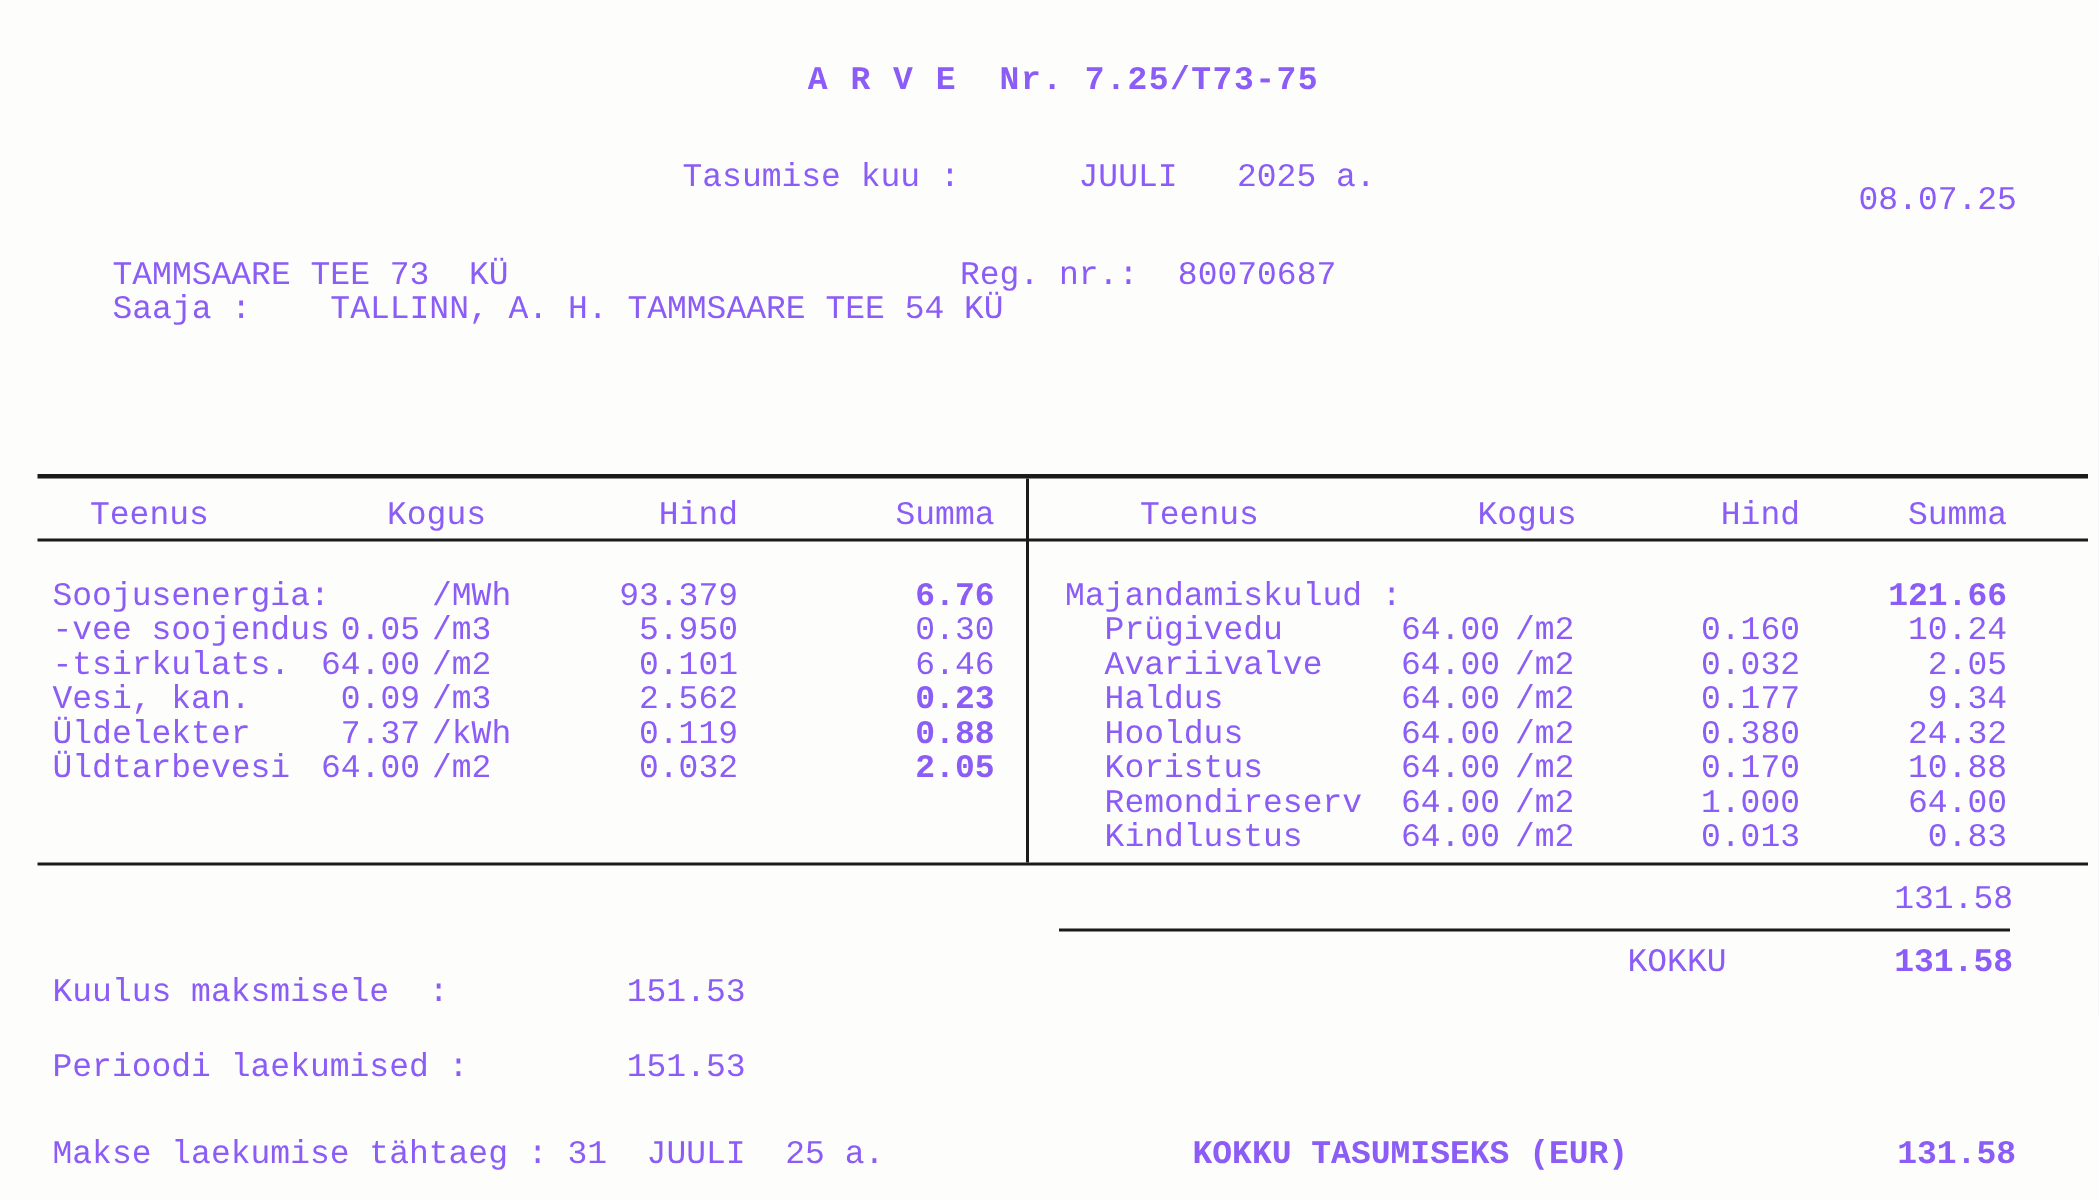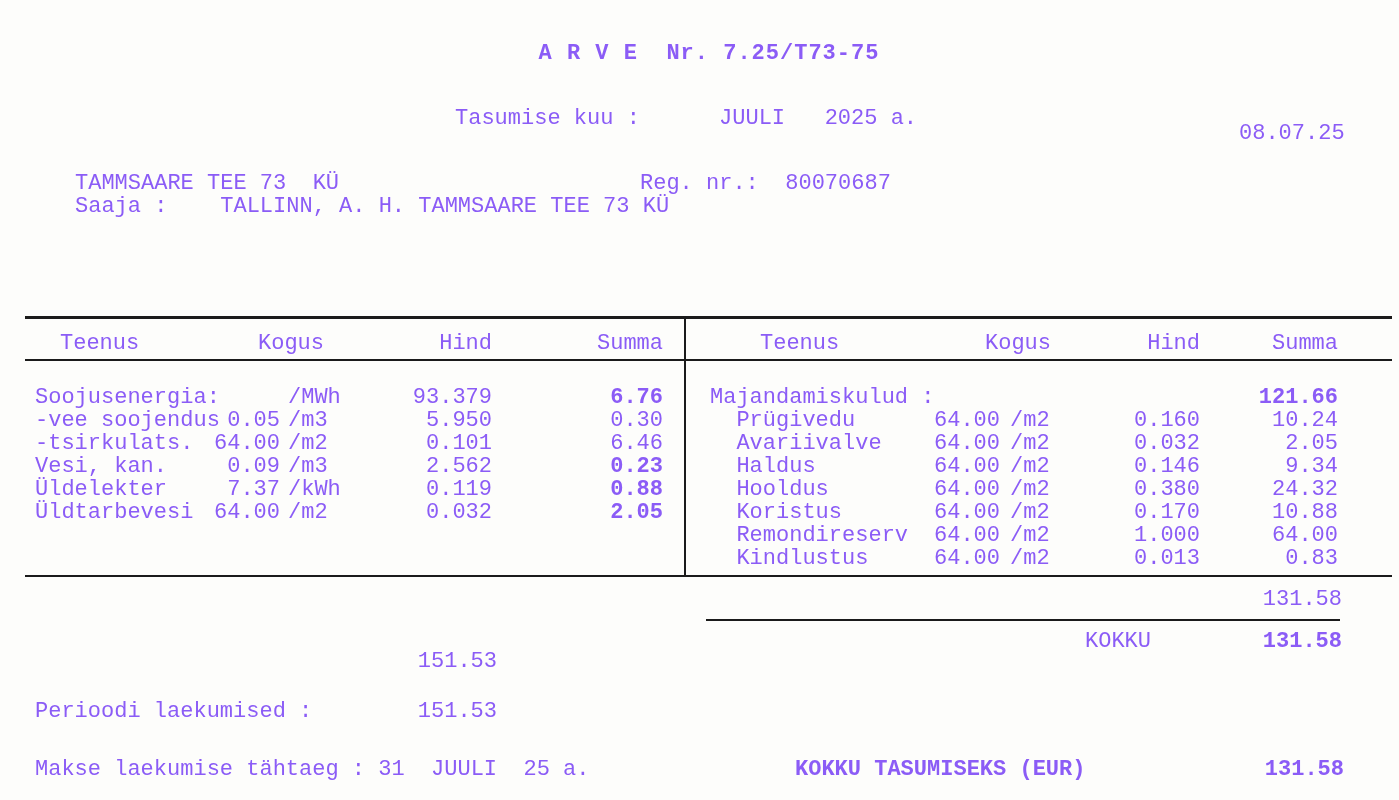--- a/index.html
+++ b/index.html
@@ -38,21 +38,21 @@
 <body>
 
 <div class="page">
 
   <div class="t b c" style="left:0;right:0;top:42px;letter-spacing:1px;">A R V E  Nr. 7.25/T73-75</div>
   <div class="t" style="left:1239px;top:84px;margin-top:38px;">08.07.25</div>
   <div class="t" style="left:455px;top:107px;">Tasumise kuu :      JUULI   2025 a.</div>
 
   <div class="t" style="left:75px;top:172px;">TAMMSAARE TEE 73  KÜ</div>
   <div class="t" style="left:640px;top:172px;">Reg. nr.:  80070687</div>
-  <div class="t" style="left:75px;top:195px;">Saaja :    TALLINN, A. H. TAMMSAARE TEE 73 KÜ</div>
+  <div class="t" style="left:75px;top:195px;">Saaja :    TALLINN, A. H. TAMMSAARE TEE 54 KÜ</div>
 
   <div class="hr" style="left:25px;top:316px;width:1367px;height:3px;"></div>
   <div class="hr" style="left:25px;top:359px;width:1367px;height:2px;"></div>
   <div class="hr" style="left:25px;top:575px;width:1367px;height:2px;"></div>
   <div class="hr" style="left:684px;top:319px;width:2px;height:256px;"></div>
 
   <div class="row" style="top:332px;">
     <span style="left:60px;">Teenus</span>
     <span style="left:258px;">Kogus</span>
     <span class="l-price">Hind</span>
@@ -124,21 +124,21 @@
     <span class="r-name">  Avariivalve</span>
     <span class="r-qty">64.00</span>
     <span class="r-unit">/m2</span>
     <span class="r-price">0.032</span>
     <span class="r-sum">2.05</span>
   </div>
   <div class="row" style="top:455px;">
     <span class="r-name">  Haldus</span>
     <span class="r-qty">64.00</span>
     <span class="r-unit">/m2</span>
-    <span class="r-price">0.146</span>
+    <span class="r-price">0.177</span>
     <span class="r-sum">9.34</span>
   </div>
   <div class="row" style="top:478px;">
     <span class="r-name">  Hooldus</span>
     <span class="r-qty">64.00</span>
     <span class="r-unit">/m2</span>
     <span class="r-price">0.380</span>
     <span class="r-sum">24.32</span>
   </div>
   <div class="row" style="top:501px;">
@@ -161,20 +161,21 @@
     <span class="r-unit">/m2</span>
     <span class="r-price">0.013</span>
     <span class="r-sum">0.83</span>
   </div>
 
   <div class="t r" style="left:1220px;top:588px;width:122px;">131.58</div>
   <div class="hr" style="left:706px;top:619px;width:634px;height:2px;"></div>
   <div class="t" style="left:1085px;top:630px;">KOKKU</div>
   <div class="t r b" style="left:1220px;top:630px;width:122px;">131.58</div>
 
+  <div class="t" style="left:35px;top:650px;">Kuulus maksmisele  :</div>
   <div class="t r" style="left:380px;top:650px;width:117px;">151.53</div>
   <div class="t" style="left:35px;top:700px;">Perioodi laekumised :</div>
   <div class="t r" style="left:380px;top:700px;width:117px;">151.53</div>
 
   <div class="t" style="left:35px;top:758px;">Makse laekumise tähtaeg : 31  JUULI  25 a.</div>
   <div class="t b" style="left:795px;top:758px;">KOKKU TASUMISEKS (EUR)</div>
   <div class="t r b" style="left:1226px;top:758px;width:118px;">131.58</div>
 
 </div>
 

